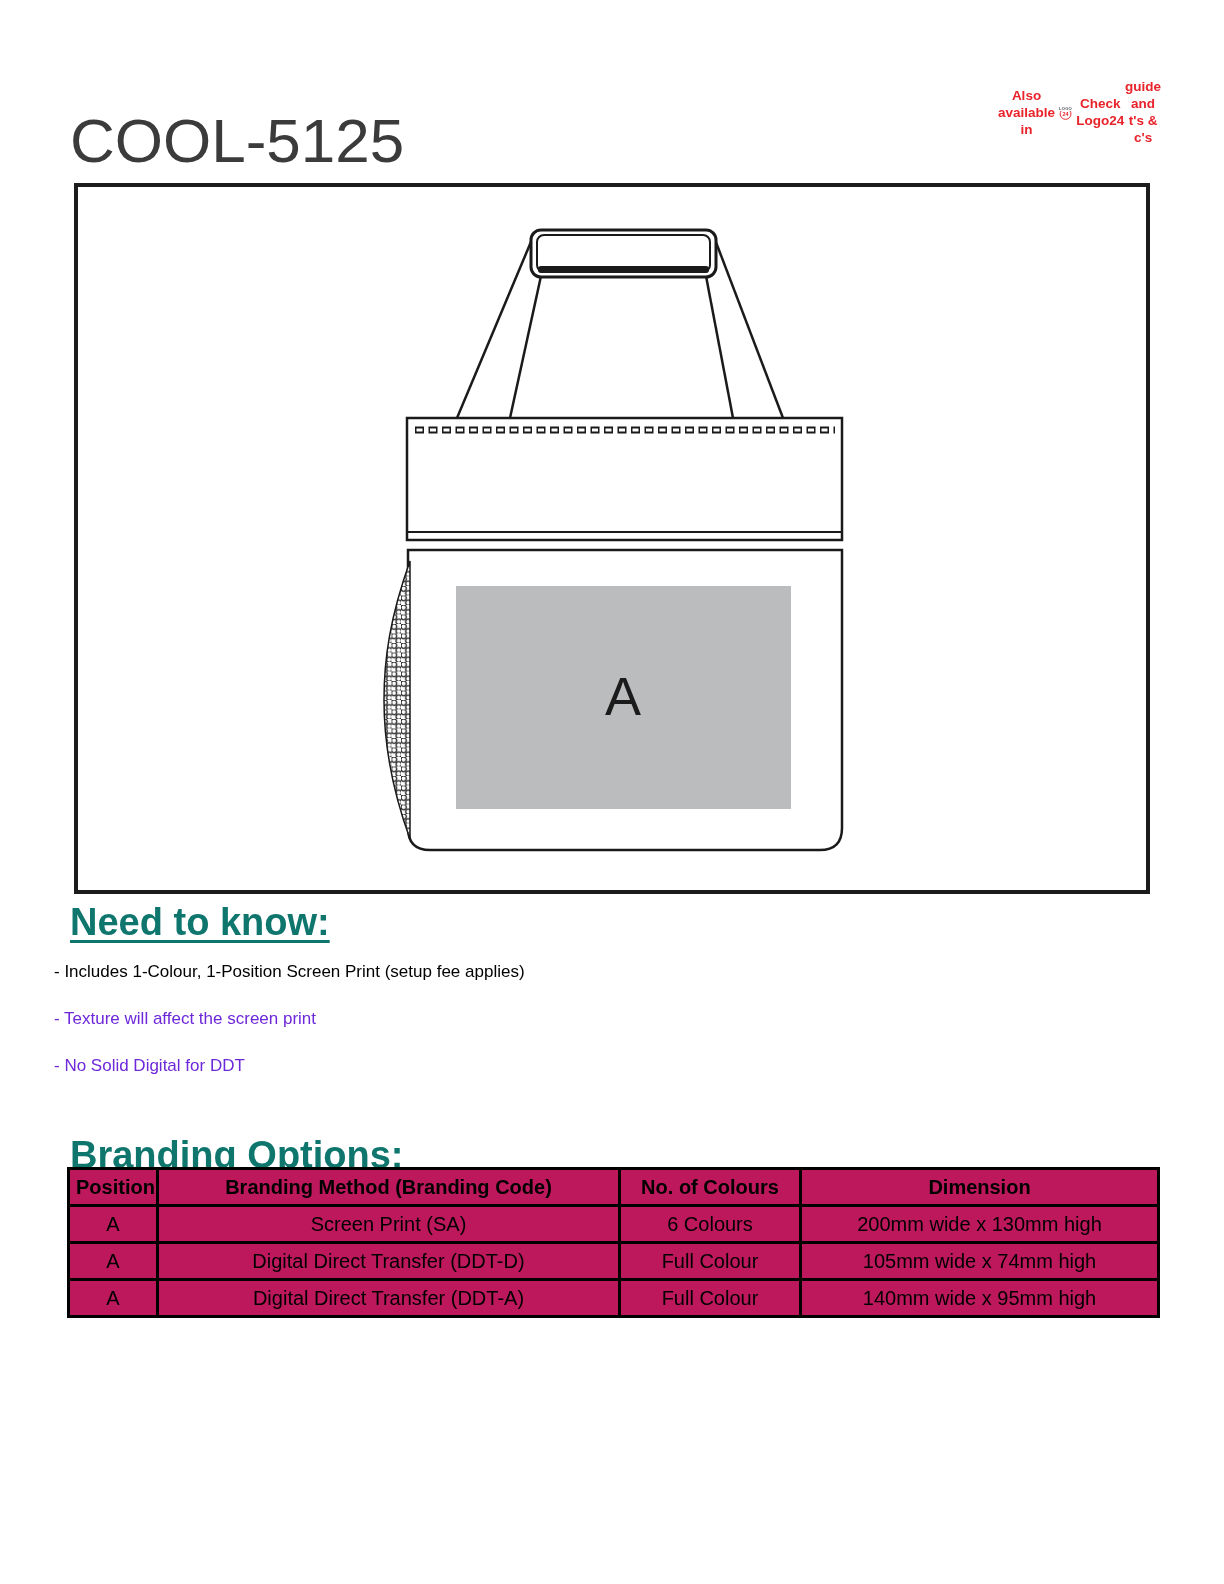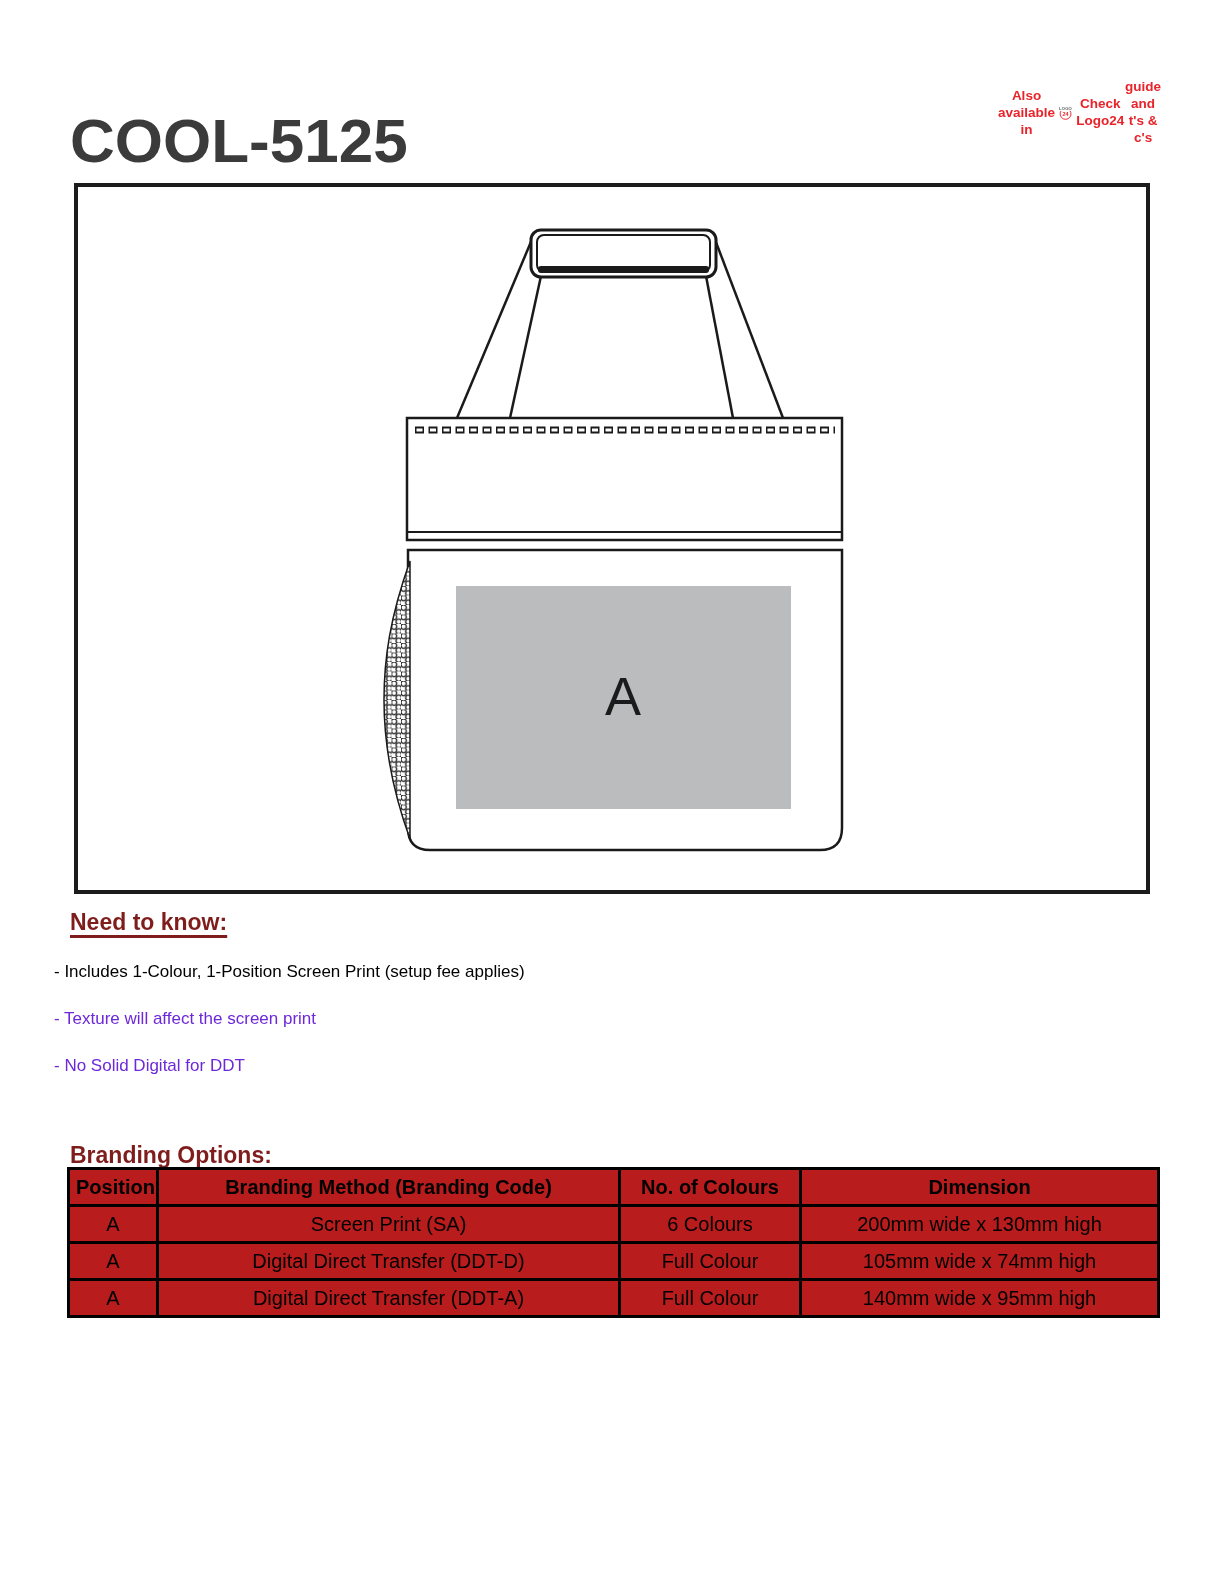--- a/index.html
+++ b/index.html
@@ -1,48 +1,48 @@
 <!DOCTYPE html>
 <html><head>
 <meta charset="utf-8">
 <style>
   html,body{margin:0;padding:0;background:#ffffff;}
   body{width:1224px;height:1584px;font-family:"Liberation Sans", sans-serif;}
   .page{position:relative;width:1224px;height:1584px;background:#fff;overflow:hidden;}
 
   .title{position:absolute;left:70px;top:68px;font-size:62px;line-height:62px;
-         font-weight:bold;color:#3b3b3c;white-space:nowrap;}
+         font-weight:normal;color:#3b3b3c;white-space:nowrap;}
   .subtitle{position:absolute;left:70px;top:139px;font-size:32px;line-height:34px;
             color:#909090;white-space:nowrap;}
 
   .logo-badge{position:absolute;left:998px;top:78px;width:164px;
               display:flex;flex-direction:row;align-items:center;
               color:#e8232a;font-weight:bold;font-size:13.5px;line-height:17px;
               text-align:center;}
   .logo-badge .lg-svg{margin:2px 0 1px 0;}
 
   .drawing-box{position:absolute;left:74px;top:183px;width:1068px;height:703px;
                border:4px solid #1c1c1c;background:#fff;}
   .drawing-box svg{display:block;width:1068px;height:703px;}
 
-  .sec-heading{position:absolute;left:70px;margin:0;font-size:23px;line-height:34px;
-               font-weight:bold;color:#7f1d1d;
+  .sec-heading{position:absolute;left:70px;margin:0;font-size:38px;line-height:34px;
+               font-weight:bold;color:#0f766e;
                text-decoration:underline;text-decoration-thickness:3px;text-underline-offset:5px;
                white-space:nowrap;}
   .h-need{top:905px;}
   .h-brand{top:1102px;margin-top:36px;}
 
   .note{position:absolute;left:54px;font-size:17px;line-height:24px;color:#000;white-space:nowrap;}
   .note.red{color:#6d28d9;}
   .n0{top:960px;} .n1{top:1007px;} .n2{top:1054px;}
 
   table.brand{position:absolute;left:67px;top:1167px;width:1090px;
               border-collapse:collapse;table-layout:fixed;font-size:20px;color:#000;}
   table.brand th, table.brand td{border:3px solid #000;height:37px;padding:0 12px;
-              box-sizing:border-box;vertical-align:middle;background:#b91c1c;}
+              box-sizing:border-box;vertical-align:middle;background:#be185d;}
   table.brand th{font-weight:bold;text-align:center;padding:0 6px;}
   table.brand td{text-align:center;}
   table.brand td.center{text-align:center;padding:0 4px;}
 </style>
 </head>
 <body>
 
 <div class="page">
 
   <h1 class="title">COOL-5125</h1>

